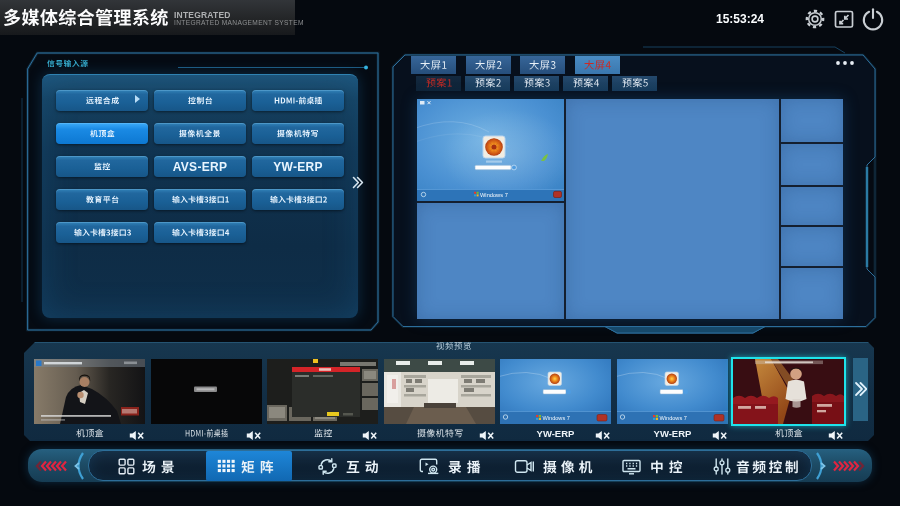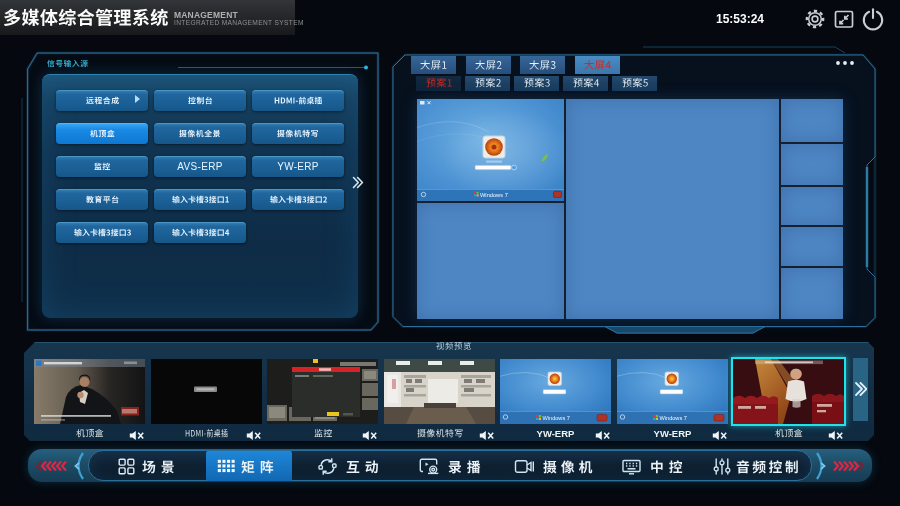--- a/index.html
+++ b/index.html
@@ -3,21 +3,21 @@
 *{margin:0;padding:0;box-sizing:border-box}
 html,body{width:900px;height:506px;background:#05090f;overflow:hidden;
 font-family:"Liberation Sans",sans-serif}
 #page{position:relative;width:900px;height:506px;background:#05090f}
 .abs{position:absolute}
 .btn{position:absolute;width:92px;height:21px;border-radius:4px;
 background:linear-gradient(180deg,#3283b9 0%,#21679e 20%,#1a6096 60%,#175688 100%);
 box-shadow:0 1px 3px rgba(0,0,0,.5), inset 0 1px 0 rgba(160,220,255,.25);
 display:flex;align-items:center;justify-content:center}
 .btn.on{background:linear-gradient(180deg,#3dabf8 0%,#1a8ae4 30%,#0d78d2 100%)}
-.lat{color:#e9f5ff;font-weight:normal;font-size:10px;letter-spacing:.3px}
+.lat{color:#e9f5ff;font-weight:bold;font-size:12px;letter-spacing:.3px}
 .tab1{position:absolute;top:56px;height:18px;width:45px;
 background:linear-gradient(180deg,#376699 0%,#264e7b 100%);
 display:flex;align-items:center;justify-content:center}
 .tab2{position:absolute;top:76px;height:15px;width:45px;
 background:linear-gradient(180deg,#24496d 0%,#173a59 100%);
 display:flex;align-items:center;justify-content:center}
 .cell{position:absolute;background:#4e86c4;box-shadow:inset 0 0 18px rgba(20,50,100,.25)}
 .thumb{position:absolute;top:359px;width:111px;height:65px;overflow:hidden;background:#000}
 .tlabel{position:absolute;top:427px;width:111px;height:13px;display:flex;
 align-items:center;justify-content:center}
@@ -25,21 +25,21 @@
 .navtxt{position:absolute;top:459px}
 </style></head><body>
 <div id="page">
 
 <div class="abs" style="left:0;top:0;width:295px;height:35px;background:linear-gradient(180deg,#323539 0%,#232527 55%,#17191c 100%)"></div>
 <div class="abs" style="left:3px;top:7px">
       <svg width="165" height="24" viewBox="0 -17.29 165 24" preserveAspectRatio="none" style="display:block;overflow:visible;">
         <path d="M8.0 -15.5C6.7 -14.1 4.5 -12.5 1.6 -11.4C2.1 -11.1 2.8 -10.4 3.1 -9.9C4.5 -10.5 5.8 -11.3 7.0 -12.1H11.5C10.7 -11.2 9.7 -10.5 8.5 -9.9C8.0 -10.4 7.3 -10.9 6.7 -11.3L5.1 -10.3C5.5 -9.9 6.1 -9.5 6.6 -9.0C4.9 -8.4 3.0 -7.9 1.1 -7.7C1.5 -7.2 2.0 -6.3 2.2 -5.7C7.4 -6.7 12.6 -9.0 15.0 -13.2L13.6 -14.1L13.2 -14.0H9.3C9.6 -14.3 10.0 -14.6 10.3 -15.0ZM11.0 -9.0C9.6 -7.2 7.0 -5.4 3.3 -4.3C3.7 -3.9 4.4 -3.1 4.6 -2.6C6.7 -3.3 8.4 -4.3 9.9 -5.3H14.1C13.3 -4.3 12.2 -3.5 11.0 -2.8C10.4 -3.3 9.8 -3.8 9.2 -4.2L7.4 -3.2C7.9 -2.8 8.5 -2.3 9.0 -1.9C6.6 -1.1 3.9 -0.6 1.0 -0.4C1.3 0.1 1.7 1.1 1.8 1.7C8.8 1.0 14.8 -0.9 17.4 -6.5L15.9 -7.3L15.5 -7.2H12.2C12.6 -7.6 13.0 -8.0 13.3 -8.5Z M23.4 -9.9C23.2 -7.9 22.9 -6.1 22.4 -4.7L21.5 -5.4C21.8 -6.8 22.1 -8.3 22.3 -9.9ZM19.3 -4.7C20.0 -4.1 20.8 -3.5 21.5 -2.8C20.8 -1.6 19.9 -0.7 18.8 -0.1C19.3 0.3 19.8 1.1 20.1 1.6C21.3 0.9 22.2 -0.0 23.0 -1.2C23.4 -0.8 23.8 -0.3 24.0 0.0L25.5 -1.5C25.1 -2.0 24.6 -2.6 24.0 -3.2C24.8 -5.4 25.3 -8.1 25.4 -11.7L24.2 -11.9L23.8 -11.8H22.6C22.8 -13.0 22.9 -14.2 23.0 -15.3L21.1 -15.4C21.1 -14.3 20.9 -13.1 20.7 -11.8H19.2V-9.9H20.5C20.1 -7.9 19.7 -6.1 19.3 -4.7ZM27.0 -15.5V-13.6H25.7V-11.8H27.0V-6.5H29.6V-5.4H25.5V-3.5H28.6C27.6 -2.2 26.3 -1.1 24.9 -0.4C25.3 -0.0 26.0 0.8 26.3 1.3C27.5 0.5 28.7 -0.6 29.6 -1.9V1.6H31.8V-1.8C32.7 -0.6 33.7 0.5 34.7 1.2C35.1 0.6 35.8 -0.1 36.3 -0.5C35.0 -1.2 33.6 -2.3 32.6 -3.5H35.7V-5.4H31.8V-6.5H34.3V-11.8H35.7V-13.6H34.3V-15.5H32.2V-13.6H28.9V-15.5ZM32.2 -11.8V-10.8H28.9V-11.8ZM32.2 -9.2V-8.2H28.9V-9.2Z M40.8 -15.4C40.0 -12.8 38.6 -10.2 37.0 -8.6C37.4 -8.0 38.0 -6.8 38.2 -6.3C38.6 -6.7 39.0 -7.2 39.3 -7.7V1.6H41.4V-11.2C42.0 -12.4 42.5 -13.6 42.9 -14.8ZM42.5 -12.2V-10.1H46.1C45.1 -7.2 43.4 -4.4 41.5 -2.7C42.0 -2.3 42.7 -1.6 43.1 -1.1C43.6 -1.6 44.2 -2.3 44.7 -3.1V-1.4H47.1V1.5H49.2V-1.4H51.7V-3.0C52.1 -2.3 52.6 -1.7 53.1 -1.1C53.5 -1.7 54.3 -2.4 54.8 -2.8C53.0 -4.5 51.3 -7.3 50.3 -10.1H54.3V-12.2H49.2V-15.4H47.1V-12.2ZM47.1 -3.4H44.9C45.7 -4.7 46.5 -6.3 47.1 -8.0ZM49.2 -3.4V-8.2C49.8 -6.4 50.6 -4.8 51.5 -3.4Z M69.2 -3.3C69.9 -2.1 70.8 -0.4 71.1 0.6L73.1 -0.3C72.7 -1.3 71.8 -2.9 71.0 -4.0ZM56.3 -7.5C56.5 -7.7 57.0 -7.8 58.7 -8.0C58.0 -7.0 57.5 -6.4 57.2 -6.0C56.6 -5.4 56.2 -5.0 55.8 -4.9C56.0 -4.4 56.3 -3.5 56.4 -3.1C56.8 -3.3 57.5 -3.5 61.7 -4.3C61.7 -4.8 61.7 -5.6 61.8 -6.2L59.2 -5.8C60.3 -7.2 61.4 -8.8 62.3 -10.4V-9.9H64.0V-8.1H70.9V-9.9H72.5V-13.4H69.0C68.8 -14.1 68.4 -14.9 68.0 -15.6L65.9 -15.1C66.2 -14.6 66.4 -14.0 66.6 -13.4H62.3V-10.7L60.8 -11.7C60.5 -11.0 60.2 -10.4 59.8 -9.8L58.2 -9.6C59.2 -11.1 60.2 -12.9 60.9 -14.6L58.9 -15.5C58.3 -13.4 57.1 -11.1 56.7 -10.5C56.3 -9.9 56.0 -9.5 55.6 -9.4C55.8 -8.9 56.1 -7.9 56.3 -7.5ZM64.4 -10.0V-11.5H70.4V-10.0ZM62.2 -6.7V-4.8H66.5V-0.6C66.5 -0.4 66.5 -0.4 66.2 -0.4C66.0 -0.4 65.3 -0.4 64.6 -0.4C64.9 0.2 65.2 1.0 65.2 1.5C66.4 1.6 67.2 1.5 67.9 1.2C68.5 0.9 68.7 0.4 68.7 -0.6V-4.8H72.6V-6.7ZM55.8 -1.2 56.2 0.8 61.4 -0.6 61.3 -0.5C61.8 -0.2 62.7 0.4 63.1 0.7C64.0 -0.3 65.1 -2.0 65.9 -3.4L63.9 -4.0C63.4 -3.1 62.7 -2.1 62.0 -1.2L61.8 -2.6C59.6 -2.1 57.3 -1.5 55.8 -1.2Z M82.9 -15.5C80.9 -12.7 77.5 -10.5 74.1 -9.2C74.7 -8.6 75.4 -7.8 75.7 -7.2C76.5 -7.5 77.4 -8.0 78.2 -8.5V-7.6H87.3V-8.8C88.2 -8.3 89.1 -7.8 89.9 -7.4C90.2 -8.1 90.9 -8.9 91.4 -9.4C89.0 -10.3 86.5 -11.6 84.2 -13.7L84.8 -14.6ZM79.9 -9.6C80.9 -10.4 82.0 -11.2 82.9 -12.2C83.9 -11.1 85.0 -10.3 86.0 -9.6ZM77.0 -6.0V1.6H79.2V0.8H86.4V1.5H88.8V-6.0ZM79.2 -1.2V-4.1H86.4V-1.2Z M95.5 -8.0V1.7H97.8V1.2H105.5V1.6H107.7V-3.1H97.8V-3.9H106.7V-8.0ZM105.5 -0.5H97.8V-1.5H105.5ZM99.7 -11.4C99.8 -11.1 100.0 -10.7 100.2 -10.4H93.3V-7.2H95.4V-8.8H106.7V-7.2H109.0V-10.4H102.4C102.2 -10.8 101.9 -11.4 101.6 -11.8ZM97.8 -6.4H104.6V-5.5H97.8ZM94.9 -15.6C94.4 -14.1 93.5 -12.5 92.5 -11.5C93.0 -11.3 94.0 -10.8 94.4 -10.5C94.9 -11.1 95.5 -11.8 95.9 -12.7H96.6C97.0 -12.0 97.5 -11.2 97.7 -10.7L99.5 -11.4C99.4 -11.7 99.1 -12.2 98.8 -12.7H101.0V-14.2H96.7C96.8 -14.5 96.9 -14.9 97.1 -15.2ZM102.8 -15.6C102.4 -14.3 101.8 -13.0 100.9 -12.2C101.4 -11.9 102.3 -11.5 102.7 -11.2C103.1 -11.6 103.4 -12.1 103.8 -12.7H104.5C105.0 -12.0 105.6 -11.2 105.8 -10.6L107.6 -11.4C107.5 -11.8 107.1 -12.2 106.8 -12.7H109.3V-14.2H104.5C104.6 -14.5 104.7 -14.9 104.8 -15.2Z M119.8 -9.6H121.6V-8.0H119.8ZM123.5 -9.6H125.3V-8.0H123.5ZM119.8 -12.8H121.6V-11.3H119.8ZM123.5 -12.8H125.3V-11.3H123.5ZM116.4 -0.9V1.1H128.1V-0.9H123.7V-2.7H127.5V-4.6H123.7V-6.2H127.3V-14.7H117.8V-6.2H121.4V-4.6H117.7V-2.7H121.4V-0.9ZM110.8 -2.3 111.3 -0.0C113.1 -0.6 115.3 -1.3 117.3 -2.0L116.9 -4.1L115.2 -3.5V-7.2H116.8V-9.2H115.2V-12.4H117.1V-14.4H111.1V-12.4H113.1V-9.2H111.2V-7.2H113.1V-2.9Z M133.2 -3.9C132.3 -2.8 130.9 -1.5 129.5 -0.8C130.0 -0.5 131.0 0.3 131.4 0.7C132.7 -0.2 134.4 -1.7 135.4 -3.1ZM140.1 -2.9C141.5 -1.8 143.3 -0.3 144.1 0.7L146.0 -0.6C145.1 -1.6 143.3 -3.1 141.8 -4.0ZM140.5 -8.0C140.8 -7.7 141.2 -7.3 141.5 -6.9L136.0 -6.6C138.4 -7.8 140.7 -9.2 142.9 -10.9L141.3 -12.3C140.5 -11.6 139.6 -11.0 138.7 -10.3L135.1 -10.2C136.2 -10.9 137.2 -11.8 138.2 -12.7C140.5 -12.9 142.8 -13.3 144.7 -13.7L143.1 -15.5C140.0 -14.8 135.0 -14.3 130.5 -14.2C130.7 -13.7 130.9 -12.8 131.0 -12.2C132.3 -12.3 133.7 -12.4 135.1 -12.4C134.2 -11.6 133.2 -10.9 132.9 -10.6C132.3 -10.3 131.9 -10.0 131.5 -10.0C131.7 -9.4 132.0 -8.5 132.1 -8.1C132.5 -8.2 133.1 -8.3 136.0 -8.5C134.8 -7.8 133.8 -7.3 133.2 -7.1C132.1 -6.5 131.4 -6.2 130.7 -6.1C130.9 -5.5 131.2 -4.5 131.3 -4.1C131.9 -4.4 132.7 -4.5 136.9 -4.8V-0.8C136.9 -0.6 136.8 -0.5 136.5 -0.5C136.2 -0.5 135.1 -0.5 134.1 -0.6C134.4 0.0 134.8 0.9 134.9 1.6C136.3 1.6 137.3 1.5 138.1 1.2C138.9 0.9 139.1 0.3 139.1 -0.7V-5.0L142.9 -5.3C143.3 -4.7 143.7 -4.1 144.0 -3.7L145.7 -4.7C145.0 -5.9 143.5 -7.6 142.1 -8.9Z M159.6 -6.3V-1.1C159.6 0.7 160.0 1.3 161.6 1.3C161.9 1.3 162.6 1.3 162.9 1.3C164.3 1.3 164.7 0.5 164.9 -2.4C164.4 -2.5 163.5 -2.9 163.1 -3.2C163.0 -0.9 162.9 -0.5 162.7 -0.5C162.5 -0.5 162.1 -0.5 162.0 -0.5C161.8 -0.5 161.7 -0.6 161.7 -1.1V-6.3ZM156.2 -6.3C156.0 -3.2 155.8 -1.2 153.0 -0.1C153.5 0.3 154.1 1.2 154.4 1.7C157.7 0.2 158.2 -2.4 158.3 -6.3ZM147.8 -1.2 148.3 0.9C150.1 0.2 152.3 -0.6 154.4 -1.5L154.0 -3.3C151.7 -2.5 149.4 -1.7 147.8 -1.2ZM157.8 -15.0C158.0 -14.4 158.3 -13.7 158.5 -13.1H154.4V-11.1H157.3C156.5 -10.1 155.6 -9.0 155.3 -8.7C154.9 -8.3 154.4 -8.2 154.0 -8.1C154.2 -7.6 154.5 -6.5 154.6 -6.0C155.2 -6.2 156.1 -6.4 162.3 -7.0C162.6 -6.5 162.8 -6.1 163.0 -5.7L164.8 -6.7C164.3 -7.8 163.1 -9.5 162.2 -10.8L160.5 -10.0C160.8 -9.6 161.1 -9.2 161.4 -8.7L157.8 -8.4C158.4 -9.2 159.2 -10.2 159.8 -11.1H164.6V-13.1H159.6L160.7 -13.4C160.6 -14.0 160.2 -14.9 159.8 -15.5ZM148.3 -7.5C148.6 -7.7 149.0 -7.8 150.4 -8.0C149.9 -7.2 149.4 -6.6 149.2 -6.3C148.6 -5.6 148.2 -5.2 147.7 -5.1C148.0 -4.5 148.3 -3.5 148.4 -3.1C148.9 -3.4 149.7 -3.6 154.0 -4.6C154.0 -5.1 154.0 -6.0 154.0 -6.6L151.5 -6.0C152.6 -7.4 153.7 -9.1 154.6 -10.6L152.7 -11.8C152.4 -11.2 152.0 -10.5 151.7 -9.9L150.4 -9.8C151.4 -11.2 152.4 -13.0 153.0 -14.6L150.8 -15.6C150.2 -13.6 149.0 -11.3 148.6 -10.8C148.2 -10.2 147.9 -9.8 147.5 -9.7C147.8 -9.1 148.2 -8.0 148.3 -7.5Z" fill="#fbfbfc"></path>
       </svg>
     </div>
-<div class="abs" style="left:174px;top:9.5px;color:#aeb0b2;font-weight:bold;font-size:8.5px;letter-spacing:.2px">MANAGEMENT</div>
+<div class="abs" style="left:174px;top:9.5px;color:#aeb0b2;font-weight:bold;font-size:8.5px;letter-spacing:.2px">INTEGRATED</div>
 <div class="abs" style="left:174px;top:19px;color:#8e9092;font-size:6.6px;letter-spacing:.35px">INTEGRATED MANAGEMENT SYSTEM</div>
 <div class="abs" style="left:716px;top:12px;color:#fafcfe;font-weight:bold;font-size:12px">15:53:24</div>
 <svg class="abs" style="left:803px;top:7px" width="24" height="24" viewBox="0 0 24 24">
 <g fill="none" stroke="#c9ced3">
         <circle cx="12" cy="12" r="8.2" stroke-width="2.3" stroke-dasharray="3.3 3.1" stroke-dashoffset="1.2"></circle>
 <circle cx="12" cy="12" r="6.3" stroke-width="1.5"></circle>
         <circle cx="12" cy="12" r="2.9" stroke-width="1.6"></circle>
       </g>
     </svg>
 <svg class="abs" style="left:833px;top:8px" width="22" height="22" viewBox="0 0 22 22">

